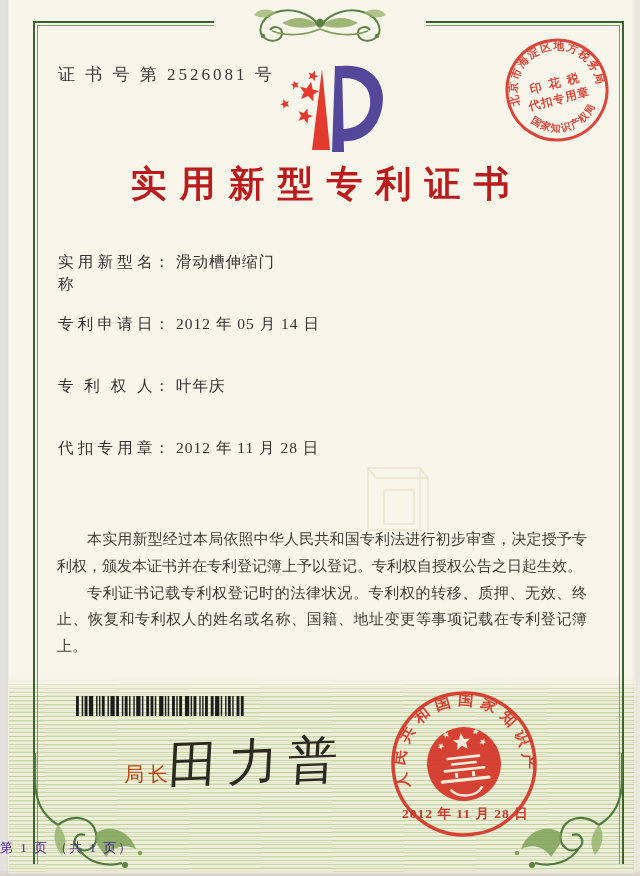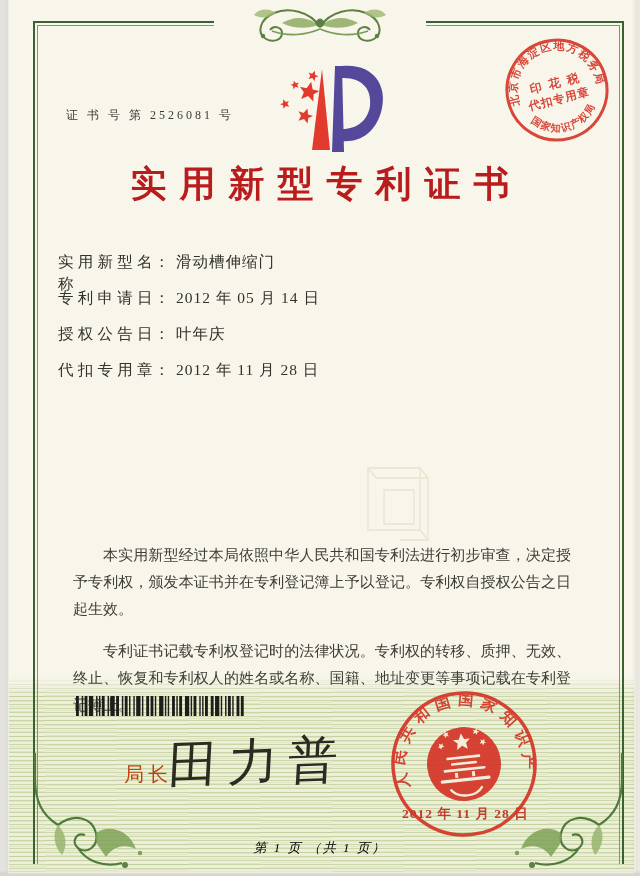--- a/index.html
+++ b/index.html
@@ -26,46 +26,46 @@
     content:"";position:absolute;left:0;right:0;top:0;height:20px;
     background:linear-gradient(180deg,#f8f5eb 0,rgba(248,245,235,0) 100%);
   }
 
   
   .frame{left:33px;top:21px;right:16px;bottom:12px;
     border-top:2px solid #3c6130;border-left:2px solid #3c6130;border-right:2px solid #3c6130;}
   .frame-inner{position:absolute;left:2px;top:2px;right:2px;bottom:0;
     border-top:1px solid #7c9c5e;border-left:1px solid #7c9c5e;border-right:1px solid #7c9c5e;}
 
-  .cert-no{left:66px;top:63px;font-size:12px;letter-spacing:3px;color:#3a3a35;margin-top:44px;}
+  .cert-no{left:58px;top:63px;font-size:17px;letter-spacing:3px;color:#3a3a35;}
   .title{left:0;right:0;top:160px;text-align:center;font-size:36px;font-weight:700;
     letter-spacing:13px;text-indent:13px;color:#b91c1c;}
 
-  .fields{left:58px;top:251px;right:50px;display:flex;flex-direction:column;gap:14px;
+  .fields{left:58px;top:251px;right:50px;display:flex;flex-direction:column;gap:40px;
     font-size:15.5px;color:#33322d;}
   .field-row{height:22px;line-height:22px;letter-spacing:0.5px;}
   .f-label{display:inline-block;width:95px;text-align:justify;text-align-last:justify;
     -moz-text-align-last:justify;vertical-align:top;}
   .f-colon{display:inline-block;margin:0 6px 0 1px;}
   .f-value{letter-spacing:1px;}
 
   .body-text{left:57px;top:526px;width:530px;font-size:15px;line-height:26.8px;
     color:#3e3d35;text-align:justify;}
-  .body-text p{margin:16px;text-indent:2em;}
+  .body-text p{margin:0;text-indent:2em;}
 
   .barcode{left:76px;top:696px;width:172px;height:20px;}
 
   .sig-label{left:124px;top:761px;font-size:20px;letter-spacing:4px;color:#c2410c;}
   .sig-name{left:168px;top:729px;font-size:50px;color:#2b2b22;letter-spacing:10px;
     transform:rotate(-2deg) skewX(-5deg);font-weight:400;}
 
   .seal-date{left:402px;top:805px;width:150px;font-size:13.5px;letter-spacing:1px;
     color:#c6392c;font-weight:700;}
-  .page-footer{left:0;right:0;top:839px;text-align:center;font-size:13px;
-    letter-spacing:2px;color:#000000;font-style:italic;}
+  .page-footer{left:0;right:0;top:839px;text-align:left;font-size:13px;
+    letter-spacing:2px;color:#4c1d95;}
 
   .tax-seal{left:503px;top:36px;width:108px;height:108px;transform:rotate(-14deg);opacity:0.92;}
   .sipo-seal{left:388px;top:688px;width:152px;height:152px;transform:rotate(-6deg);opacity:0.95;}
   .seal-text{fill:#d5392b;font-family:"Liberation Serif","DejaVu Serif",serif;font-weight:700;}
 
   .logo{left:255px;top:52px;width:160px;height:112px;}
   .ornament-top{left:214px;top:3px;width:212px;height:44px;background:#f8f5eb;}
   .corner-bl{left:30px;top:753px;width:122px;height:122px;}
   .corner-br{right:13px;top:753px;width:122px;height:122px;transform:scaleX(-1);}
   .ghost{left:350px;top:450px;width:140px;height:110px;opacity:0.55;}
@@ -165,21 +165,21 @@
 <div class="abs title">实用新型专利证书</div>
 
 <div class="abs fields">
   <div class="field-row">
     <span class="f-label">实用新型名称</span><span class="f-colon">：</span><span class="f-value">滑动槽伸缩门</span>
   </div>
   <div class="field-row">
     <span class="f-label">专利申请日</span><span class="f-colon">：</span><span class="f-value">2012 年 05 月 14 日</span>
   </div>
   <div class="field-row">
-    <span class="f-label">授权公告日</span><span class="f-colon">：</span><span class="f-value">叶年庆</span>
+    <span class="f-label">专利权人</span><span class="f-colon">：</span><span class="f-value">叶年庆</span>
   </div>
   <div class="field-row">
     <span class="f-label">代扣专用章</span><span class="f-colon">：</span><span class="f-value">2012 年 11 月 28 日</span>
   </div>
 </div>
 
 <div class="abs body-text">
   <p>本实用新型经过本局依照中华人民共和国专利法进行初步审查，决定授予专利权，颁发本证书并在专利登记簿上予以登记。专利权自授权公告之日起生效。</p>
   <p>专利证书记载专利权登记时的法律状况。专利权的转移、质押、无效、终止、恢复和专利权人的姓名或名称、国籍、地址变更等事项记载在专利登记簿上。</p>
 </div>

